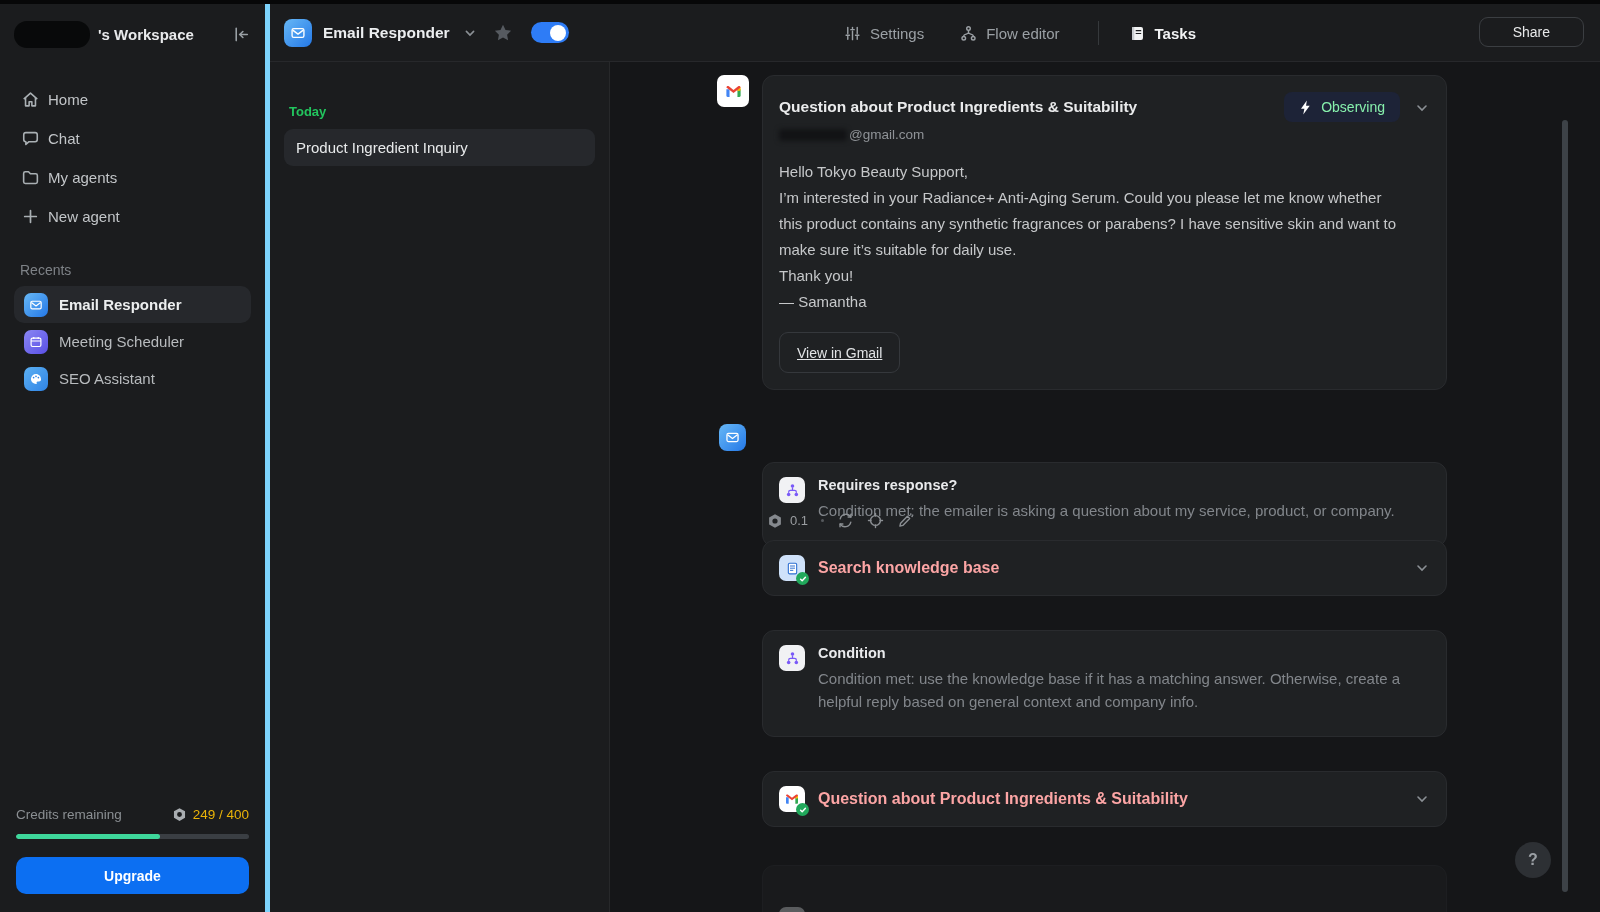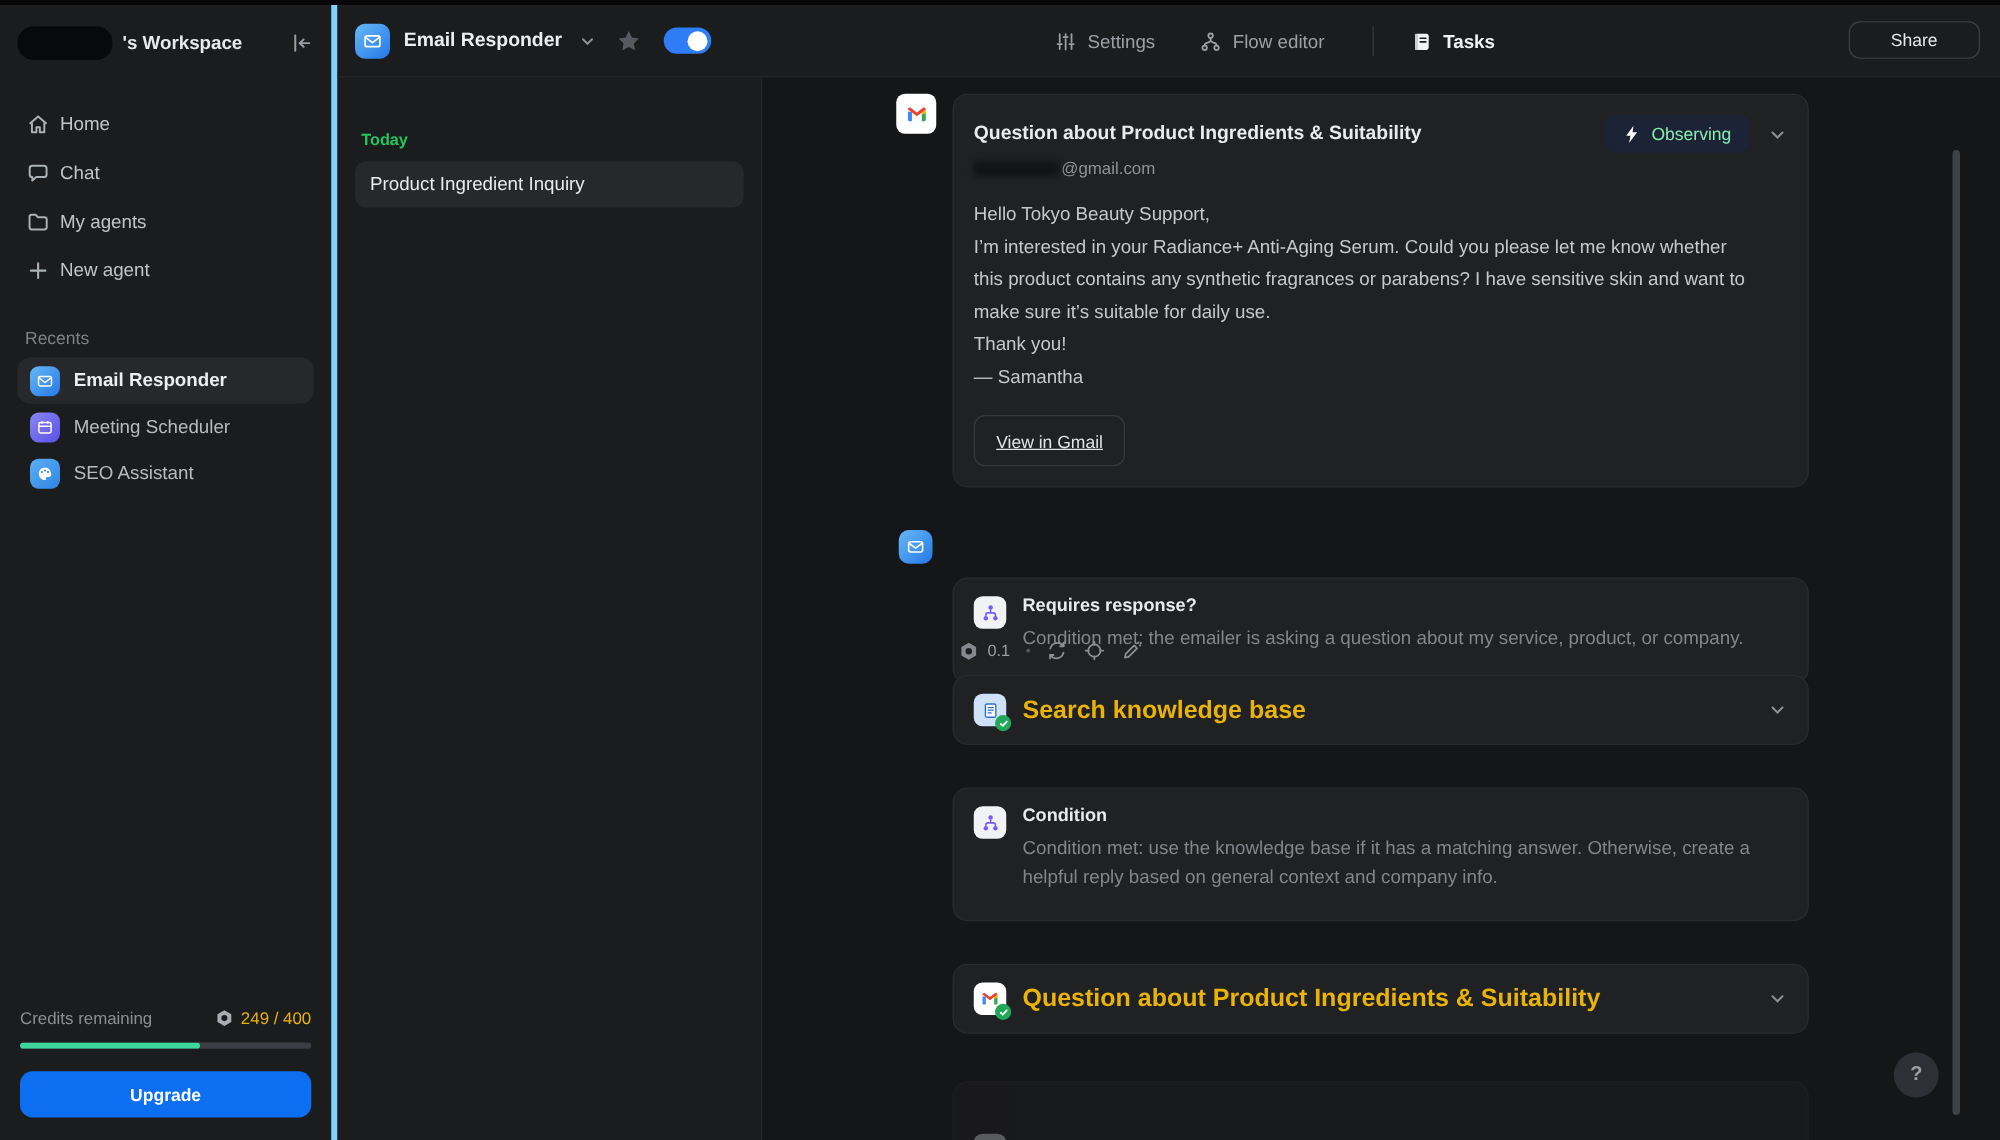--- a/index.html
+++ b/index.html
@@ -84,21 +84,21 @@
   .card-kb { top:478px; height:56px; align-items:center; }
   .card-cond { top:568px; height:107px; }
   .card-result { top:709px; height:56px; align-items:center; }
   .card-partial { top:803px; height:110px; align-items:center; opacity:0.42; }
   .step-icon { width:26px; height:26px; border-radius:7px; display:flex; align-items:center; justify-content:center; position:relative; flex-shrink:0; }
   .si-white { background:#f1f2f4; }
   .si-kb { background:#cfe2fa; }
   .step-texts { display:flex; flex-direction:column; gap:6px; min-width:0; }
   .step-title { font-size:14.5px; font-weight:700; color:#e9eaec; }
   .step-sub { font-size:15px; line-height:23px; color:#82868b; max-width:645px; }
-  .row-title { font-size:20px; font-weight:700; color:#eab308; }
+  .row-title { font-size:16px; font-weight:700; color:#fca5a5; }
   .card-chevron { margin-left:auto; color:#8b9095; display:flex; cursor:pointer; }
   .badge { position:absolute; right:-4px; bottom:-4px; width:13px; height:13px; border-radius:50%; background:#21a85b; display:flex; align-items:center; justify-content:center; }
 
   .meta-row { position:absolute; left:157px; top:450px; display:flex; align-items:center; gap:13px; color:#8b8f93; }
   .meta-credits { display:flex; align-items:center; gap:7px; font-size:13px; color:#9a9da1; }
   .meta-dot { width:3px; height:3px; border-radius:50%; background:#56595d; }
   .meta-icon { display:flex; cursor:pointer; color:#8b8f93; }
 
   .help-btn { position:absolute; left:905px; top:780px; width:36px; height:36px; border-radius:50%; background:#2d3034; border:none; color:#9ba0a5; font-size:16px; font-weight:700; cursor:pointer; font-family:inherit; }
   .scroll-thumb { position:absolute; left:952px; top:58px; width:6px; height:772px; border-radius:3px; background:#3d4247; cursor:pointer; }

